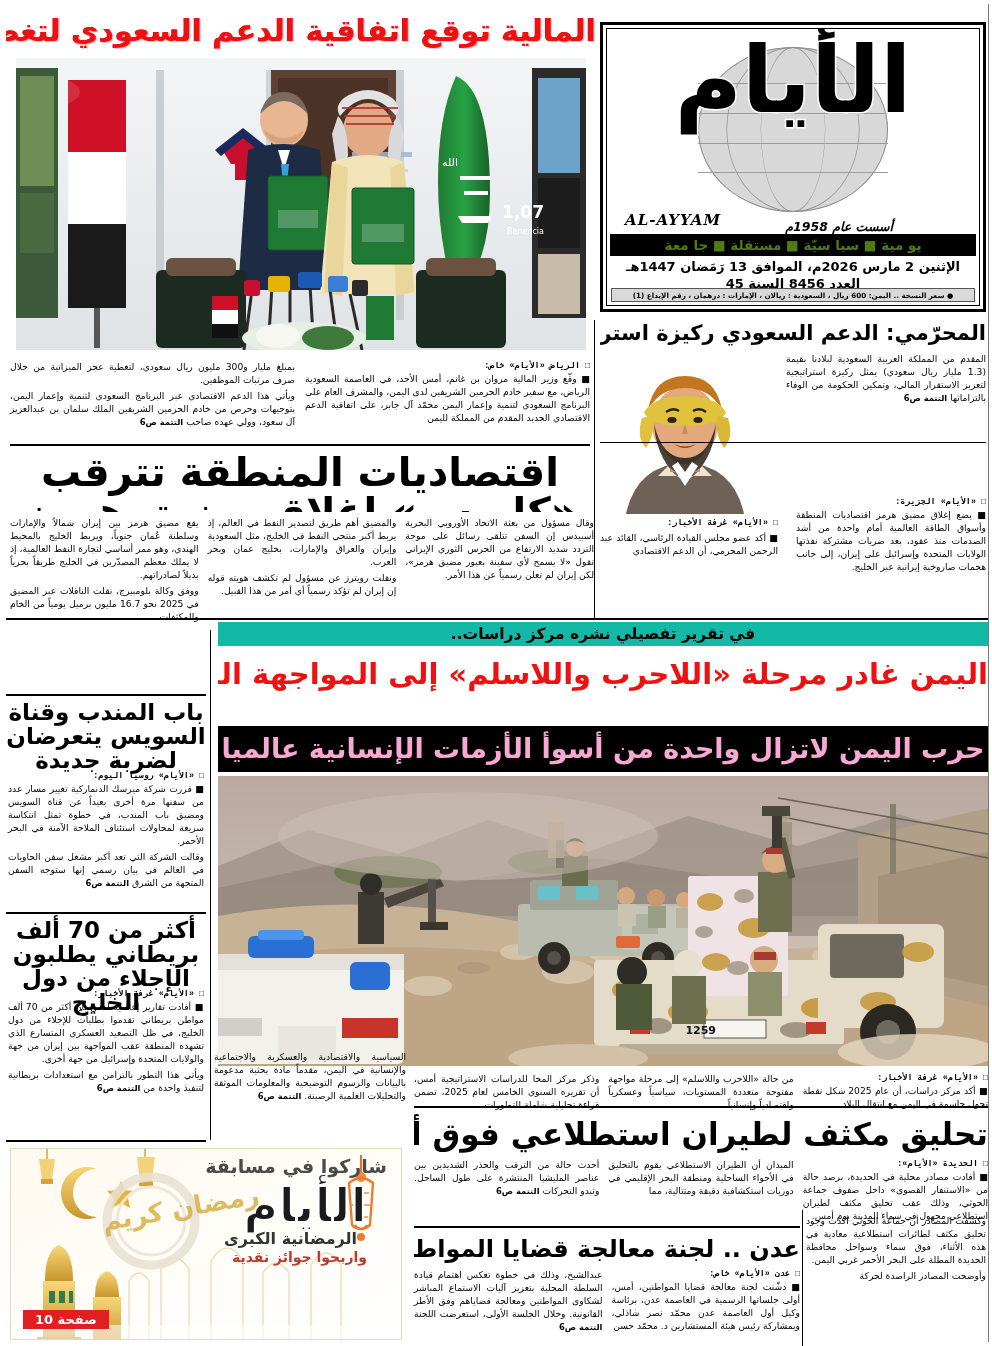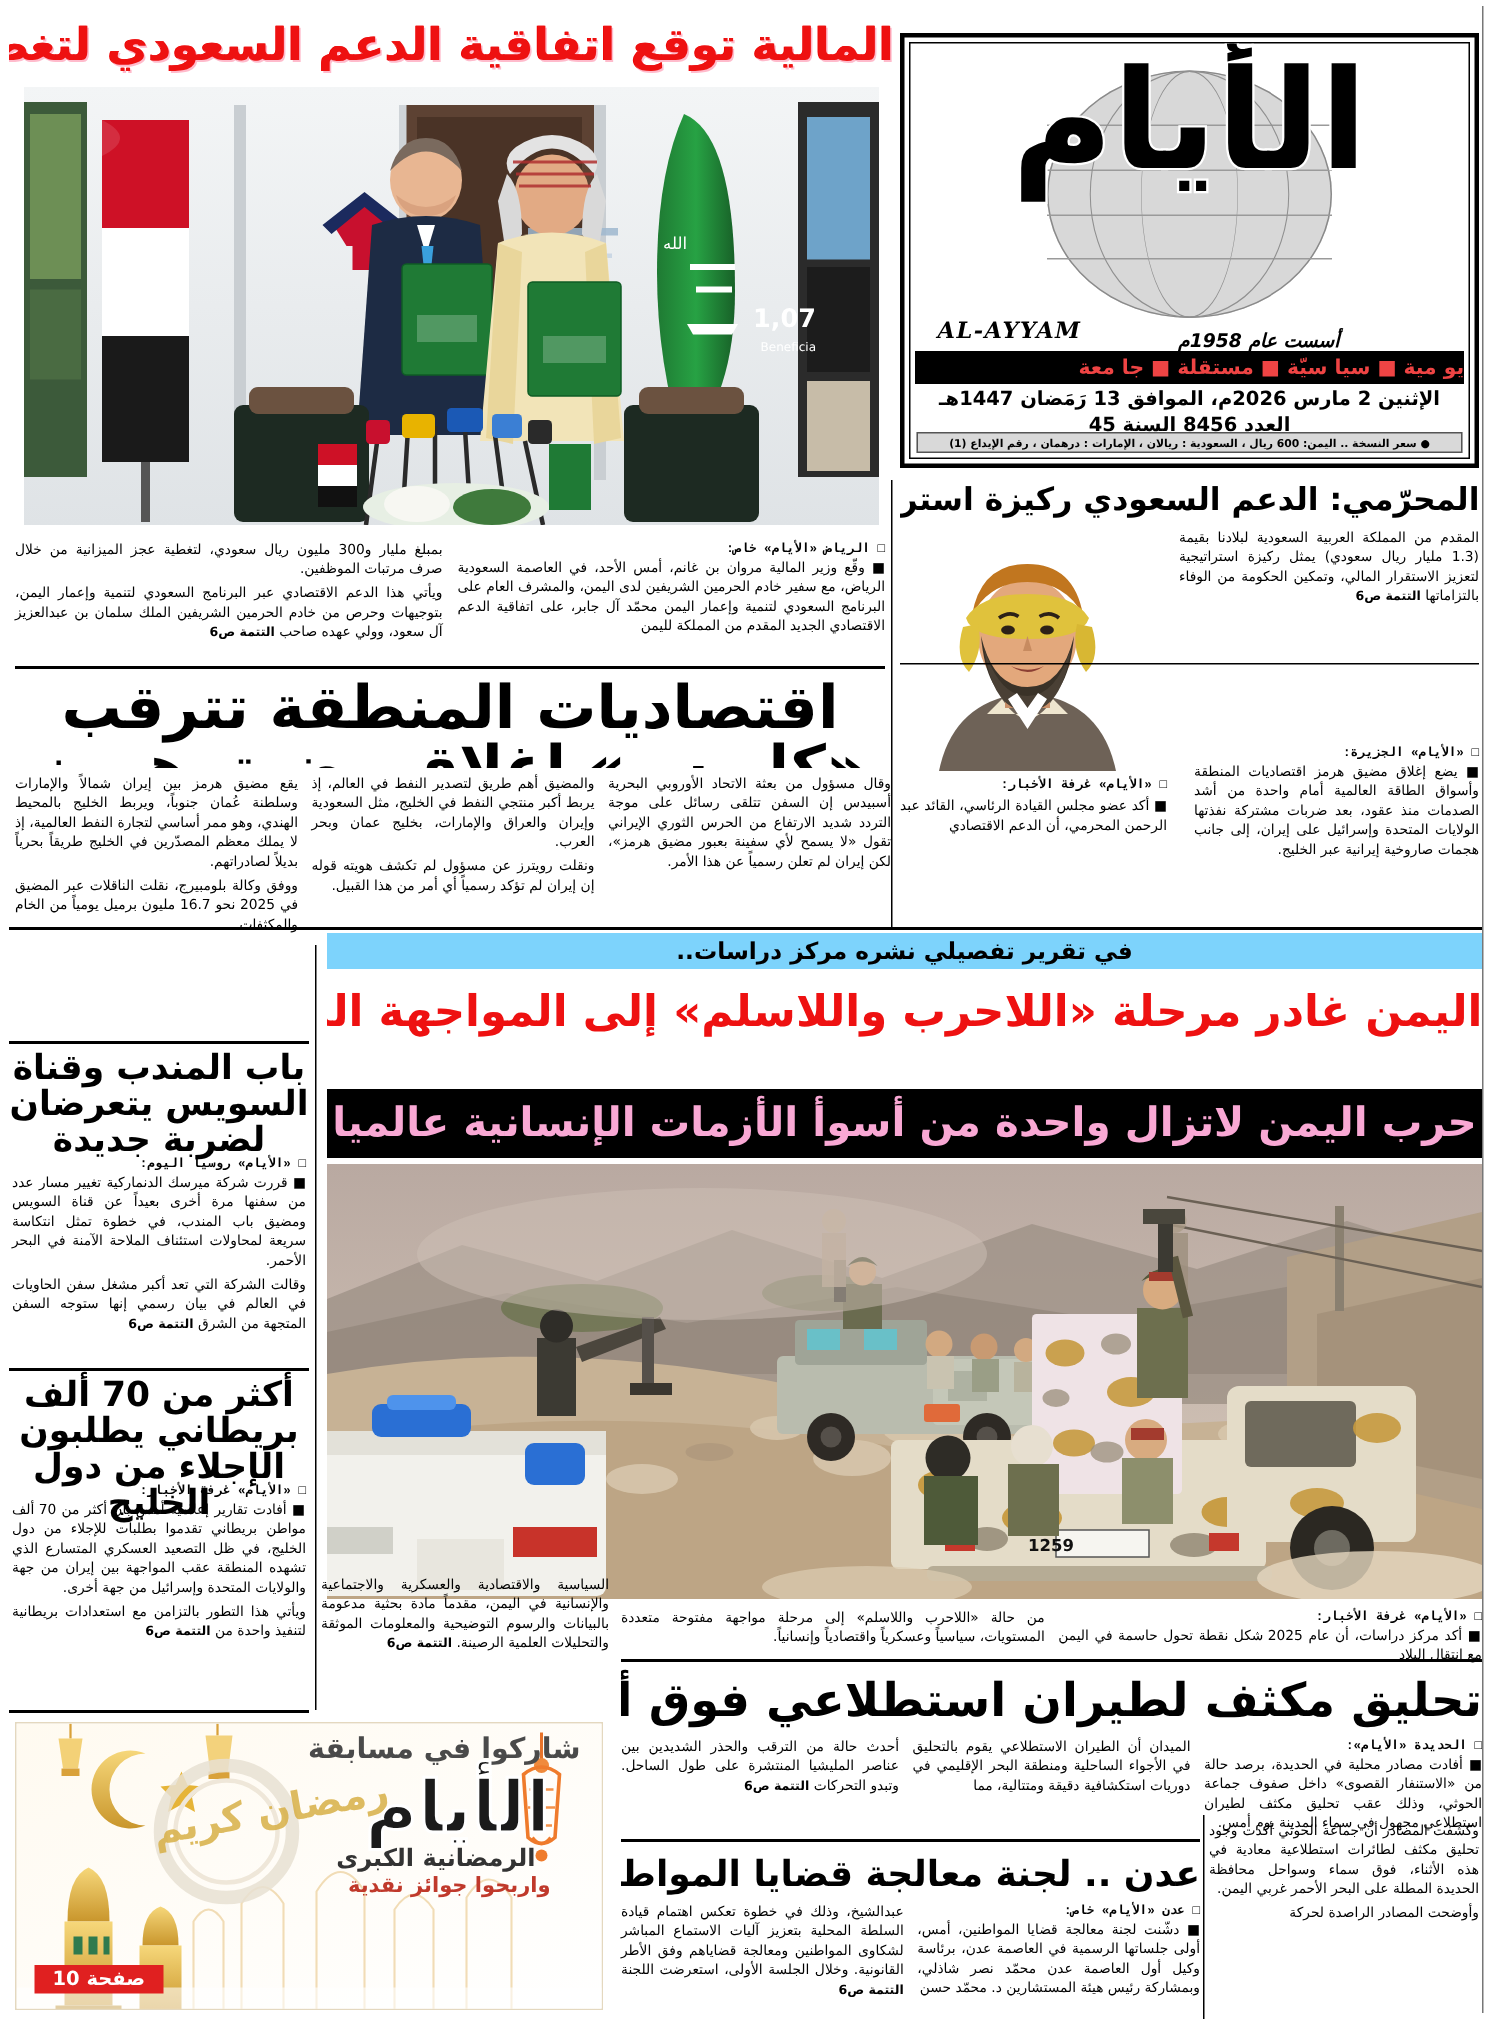--- a/index.html
+++ b/index.html
@@ -71,22 +71,22 @@
     position:absolute; right:86px; top:190px;
     font-size:12.5px; font-weight:bold; font-style:italic;
   }
   #latin-name {
     position:absolute; left:18px; top:182px;
     font-family:"DejaVu Serif","Liberation Serif",serif;
     font-style:italic; font-weight:bold; font-size:15px; letter-spacing:1px;
   }
   #slogan {
     position:absolute; left:3px; right:3px; top:205px; height:22px;
-    background:#000; color:#ef4444; font-weight:bold; font-size:13.5px;
-    line-height:22px; letter-spacing:1px;
+    background:#000; color:#4d7c0f; font-weight:bold; font-size:13.5px;
+    text-align:center; line-height:22px; letter-spacing:1px;
   }
   #dateline {
     position:absolute; left:3px; right:3px; top:229px;
     text-align:center; font-size:13px; font-weight:bold; line-height:1.32;
   }
   #issue { font-size:13px; font-weight:bold;}
   #price {
     position:absolute; left:4px; right:4px; bottom:3px; height:14px;
     background:#d9d9d9; border:1px solid #555;
     font-size:7.2px; font-weight:bold; text-align:center; line-height:13px;
@@ -117,21 +117,21 @@
     font-size:40px; font-weight:bold; text-align:center;
     line-height:1.0; letter-spacing:-2px; overflow:hidden;
   }
   #hormuz-cols { left:10px; top:516px; width:584px; display:flex; gap:9px; }
   #hormuz-cols .col { flex:1; }
   #econ-body { left:600px; top:496px; width:386px; }
 
   
   #grey-strip {
     left:218px; top:622px; width:770px; height:24px;
-    background:#7dd3fc; font-size:15.5px; font-weight:bold;
+    background:#14b8a6; font-size:15.5px; font-weight:bold;
     text-align:center; line-height:24px; letter-spacing:-0.4px;
   }
   #red-banner {
     left:218px; top:650px; width:770px; height:48px;
     color:#ee1111; font-size:29px; font-weight:bold;
     text-align:center; line-height:48px; letter-spacing:-1px;
     white-space:nowrap; overflow:hidden;
   }
   #black-banner {
     left:218px; top:726px; width:770px; height:46px;
@@ -665,20 +665,23 @@
   <div class="vline abs" style="left:210px; top:630px; height:510px;"></div>
 
   <div class="abs" id="war-cols">
     <div class="col">
       <div class="src-line">□ «الأيام» غرفة الأخبار:</div>
       <div class="body-txt">■ أكد مركز دراسات، أن عام 2025 شكل نقطة تحول حاسمة في اليمن مع انتقال البلاد</div>
     </div>
     <div class="col">
       <div class="body-txt">من حالة «اللاحرب واللاسلم» إلى مرحلة مواجهة مفتوحة متعددة المستويات، سياسياً وعسكرياً واقتصادياً وإنسانياً.</div>
     </div>
+    <div class="col">
+      <div class="body-txt">وذكر مركز المخا للدراسات الاستراتيجية أمس، أن تقريره السنوي الخامس لعام 2025، تضمن قراءة تحليلية شاملة للتطورات</div>
+    </div>
   </div>
 
   <div class="abs" style="left:214px; top:1050px; width:192px;">
     <div class="body-txt">
       <span>السياسية والاقتصادية والعسكرية والاجتماعية والإنسانية في اليمن، مقدماً مادة بحثية مدعومة بالبيانات والرسوم التوضيحية والمعلومات الموثقة والتحليلات العلمية الرصينة.</span>
       <span class="cont">التتمة ص6</span>
     </div>
   </div>
 
   <div class="hline2 abs" style="left:414px; top:1106px; width:574px;"></div>

